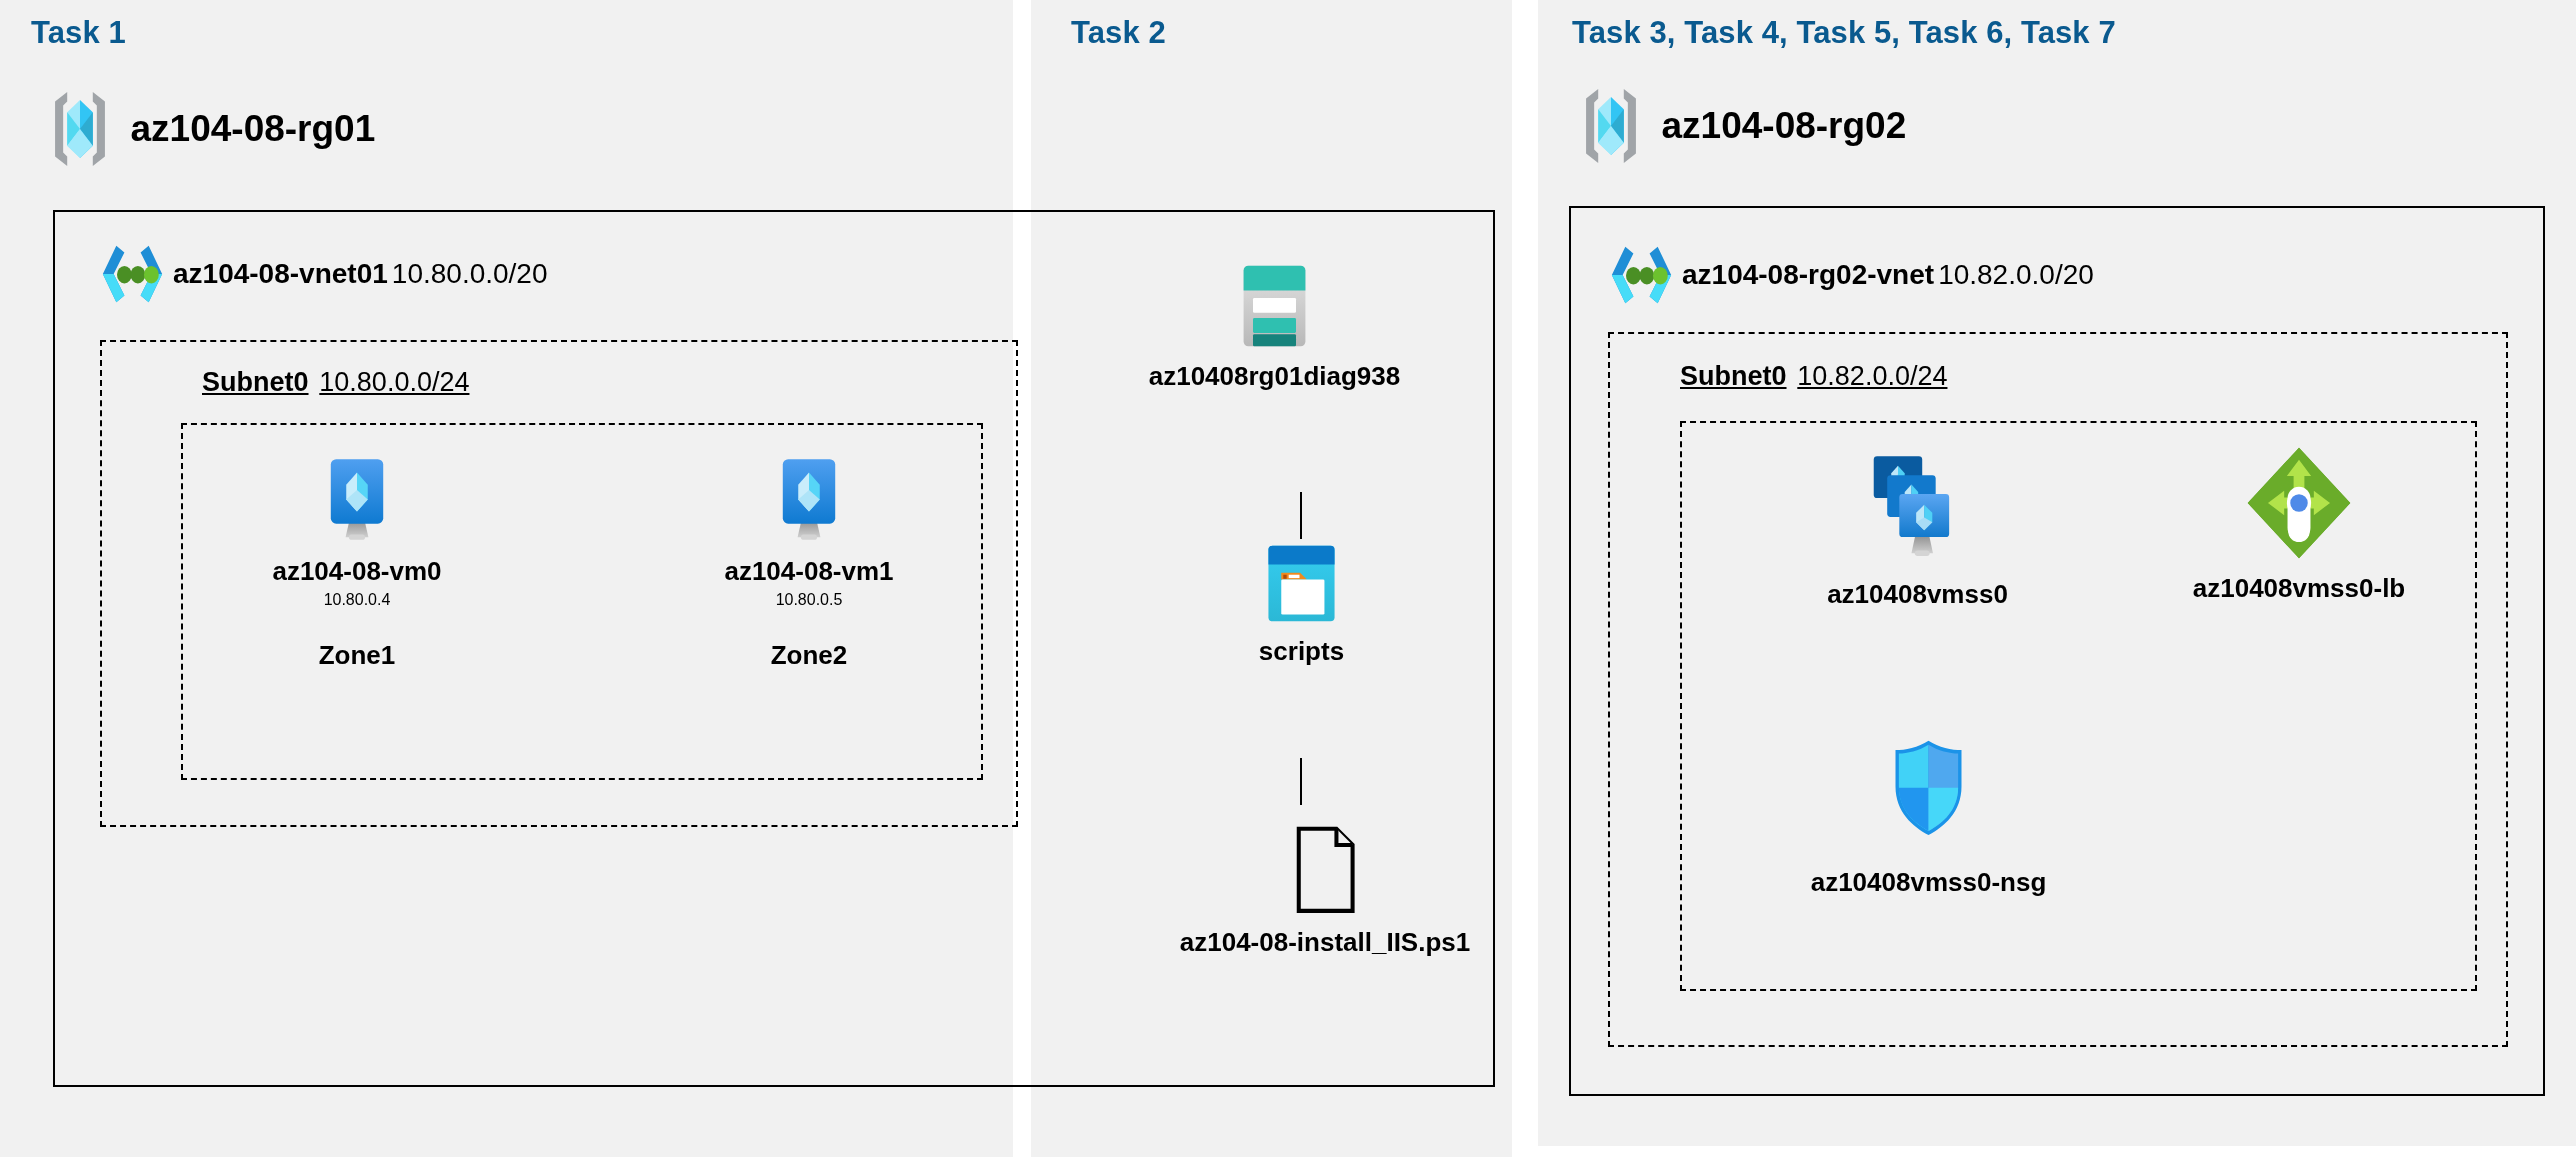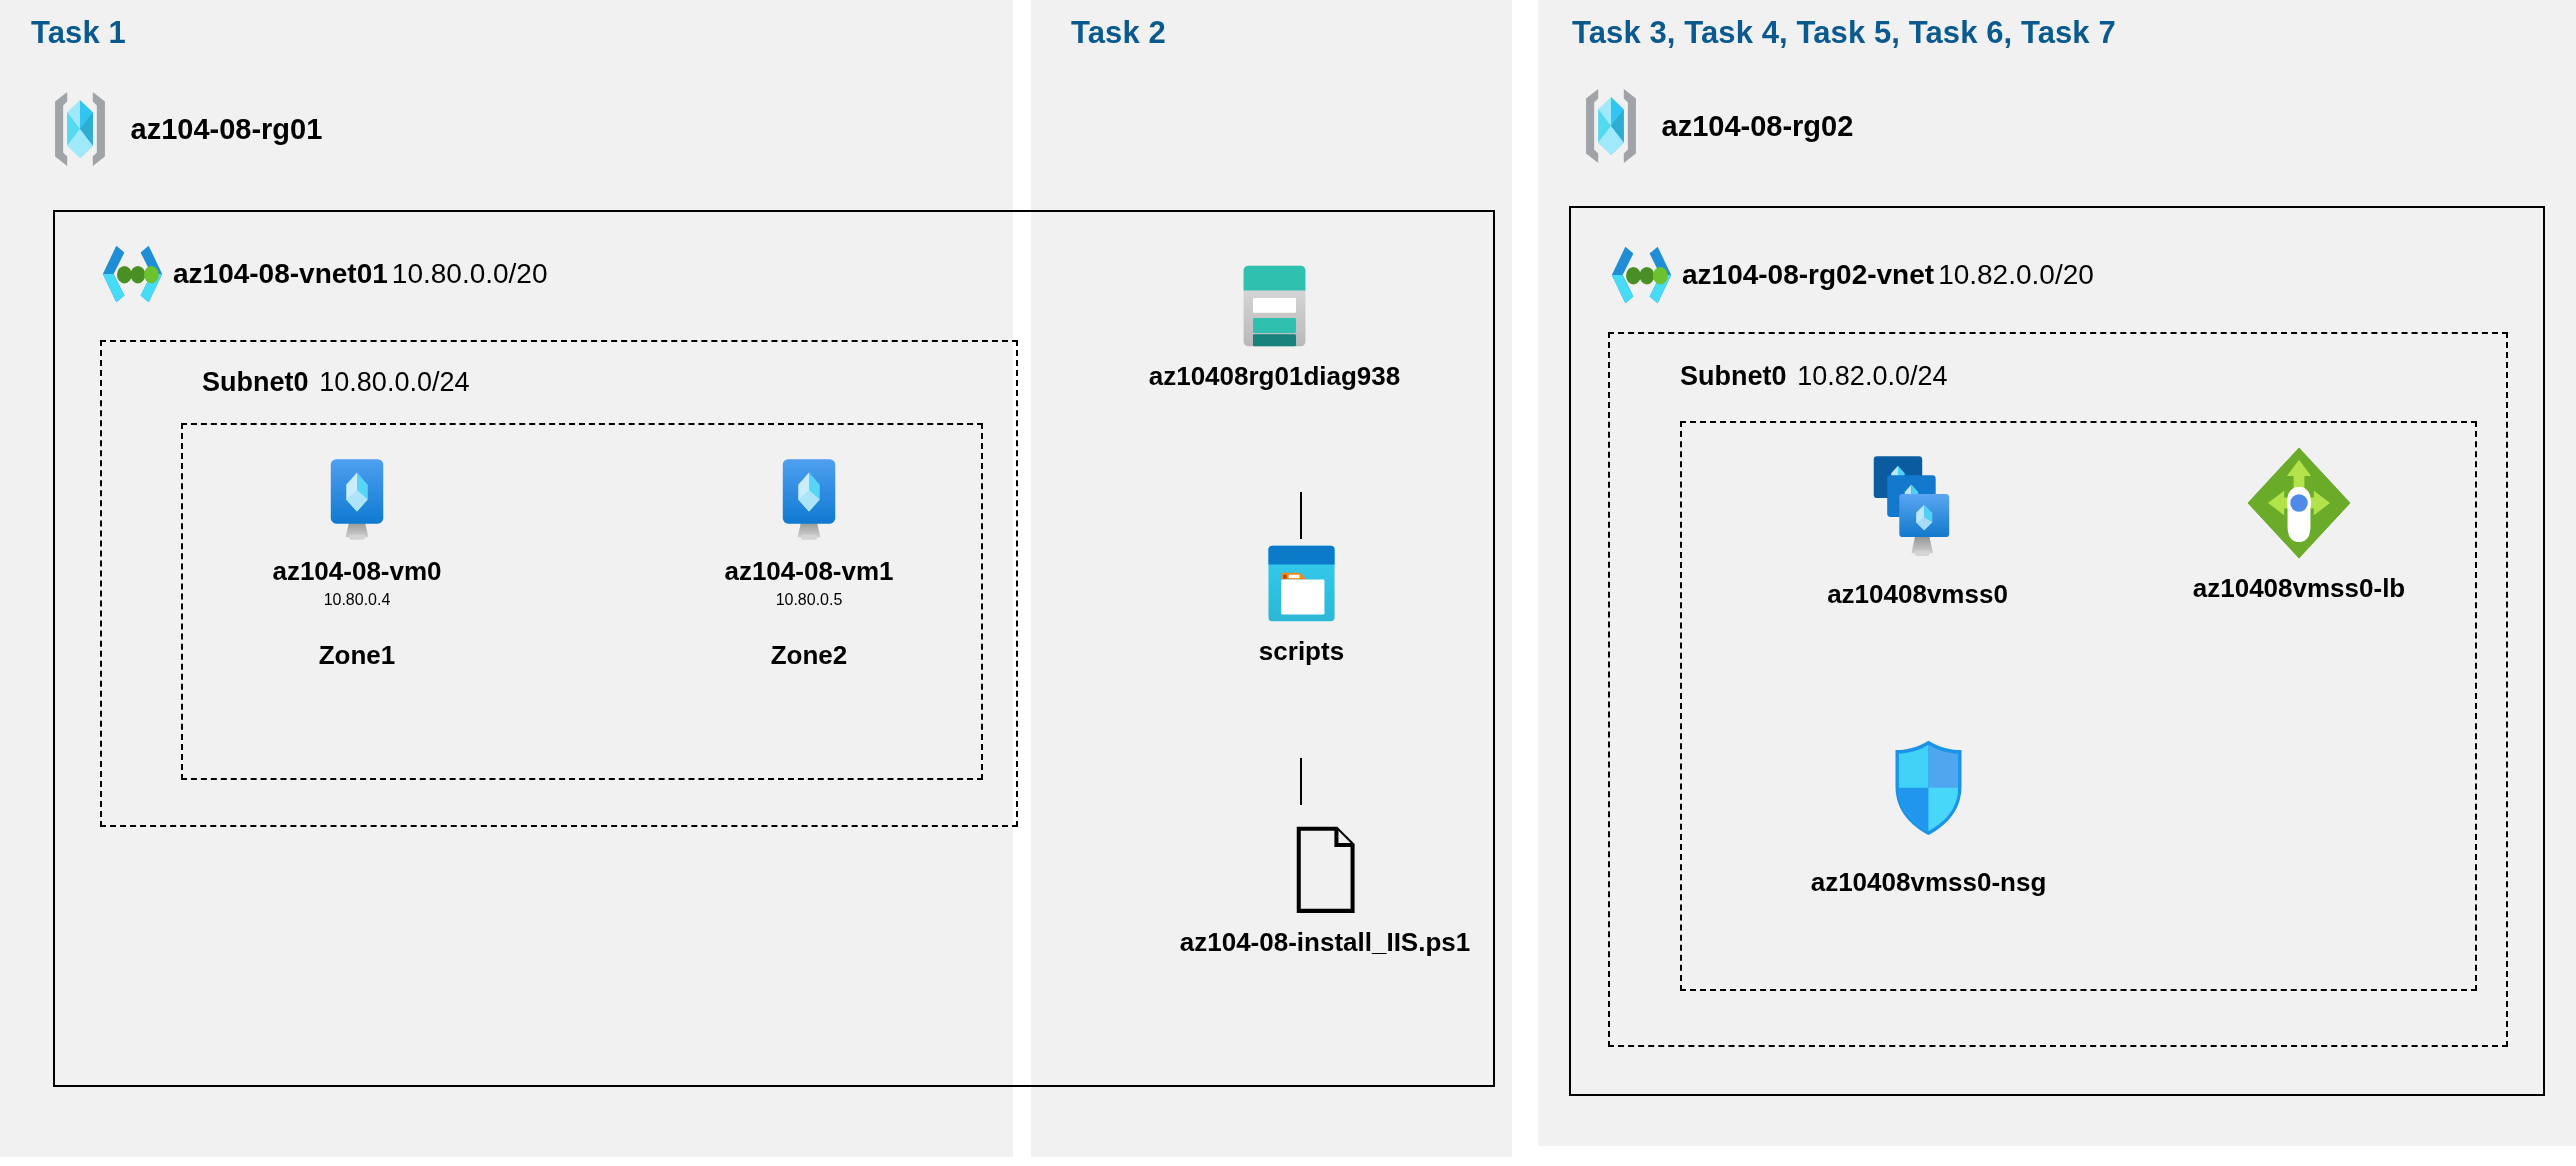--- a/index.html
+++ b/index.html
@@ -3,31 +3,31 @@
 <meta charset="utf-8">
 <style>
   html,body{margin:0;padding:0;background:#ffffff;}
   body{font-family:"Liberation Sans","DejaVu Sans",sans-serif;}
   #canvas{position:relative;width:2576px;height:1166px;background:#ffffff;overflow:hidden;}
 
   .panel{position:absolute;background:#f1f1f1;}
   .task-title{position:absolute;color:#0a5a8f;font-weight:bold;font-size:31px;letter-spacing:0.1px;white-space:nowrap;}
 
   .rg-row{position:absolute;display:flex;align-items:center;gap:17.5px;}
-  .rg-name{font-size:29px;font-weight:bold;color:#000;white-space:nowrap;}
+  .rg-name{font-size:37px;font-weight:bold;color:#000;white-space:nowrap;}
 
   .solidbox{position:absolute;border:2.7px solid #000;background:transparent;box-sizing:border-box;}
   .dashbox{position:absolute;box-sizing:border-box;background:transparent;
            border:2.7px dashed #000;}
 
   .vnet-row{position:absolute;display:flex;align-items:center;gap:4px;}
   .vnet-name{font-size:28px;font-weight:bold;color:#000;white-space:nowrap;}
   .vnet-cidr{font-size:28px;font-weight:normal;color:#000;white-space:nowrap;}
 
-  .subnet-row{position:absolute;display:flex;align-items:baseline;gap:10.8px;}
+  .subnet-row{position:absolute;display:flex;align-items:baseline;gap:10.8px;text-decoration:underline;}
   .subnet-name{font-size:27px;font-weight:bold;color:#000;white-space:nowrap;}
   .subnet-cidr{font-size:27px;font-weight:normal;color:#000;white-space:nowrap;}
 
   .node{position:absolute;display:flex;flex-direction:column;align-items:center;}
   .node .lbl{font-size:26px;font-weight:bold;color:#000;white-space:nowrap;text-align:right;margin-top:12px;}
   .node .sub{font-size:16px;font-weight:normal;color:#000;white-space:nowrap;text-align:center;margin-top:4px;}
   .node .zone{font-size:26px;font-weight:bold;color:#000;white-space:nowrap;text-align:center;margin-top:31px;}
 
   .connector{position:absolute;background:#000;width:2px;}
   svg{display:block;}

